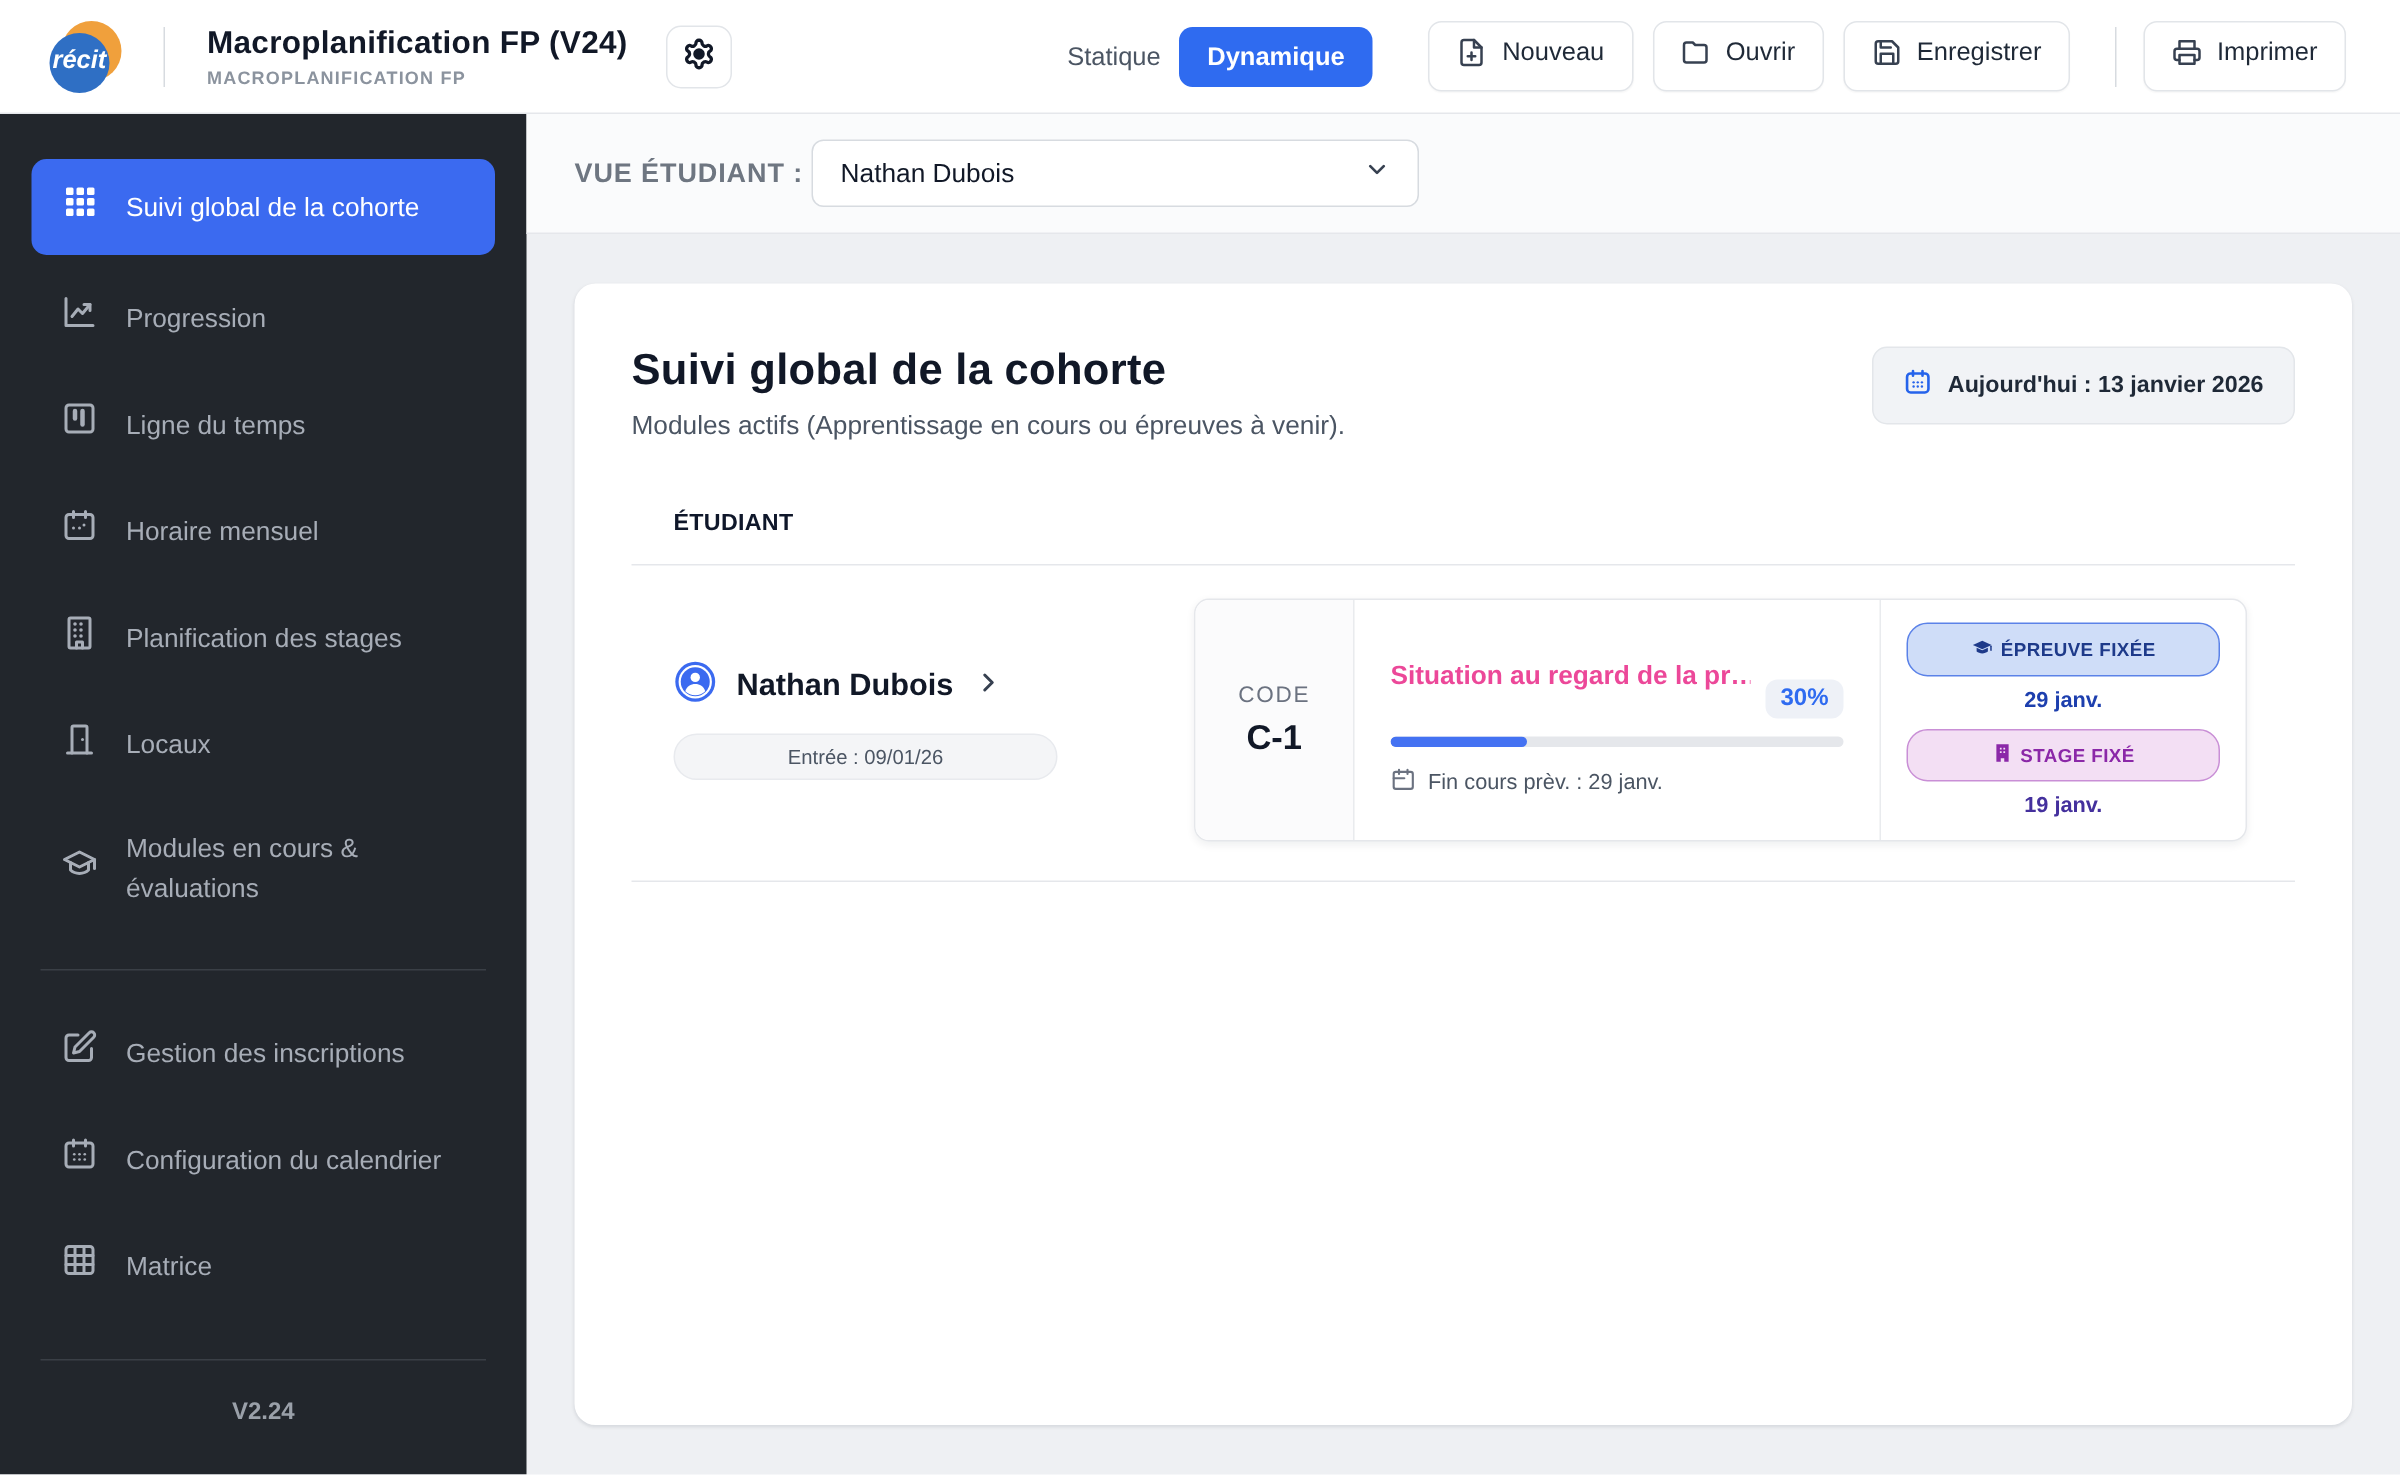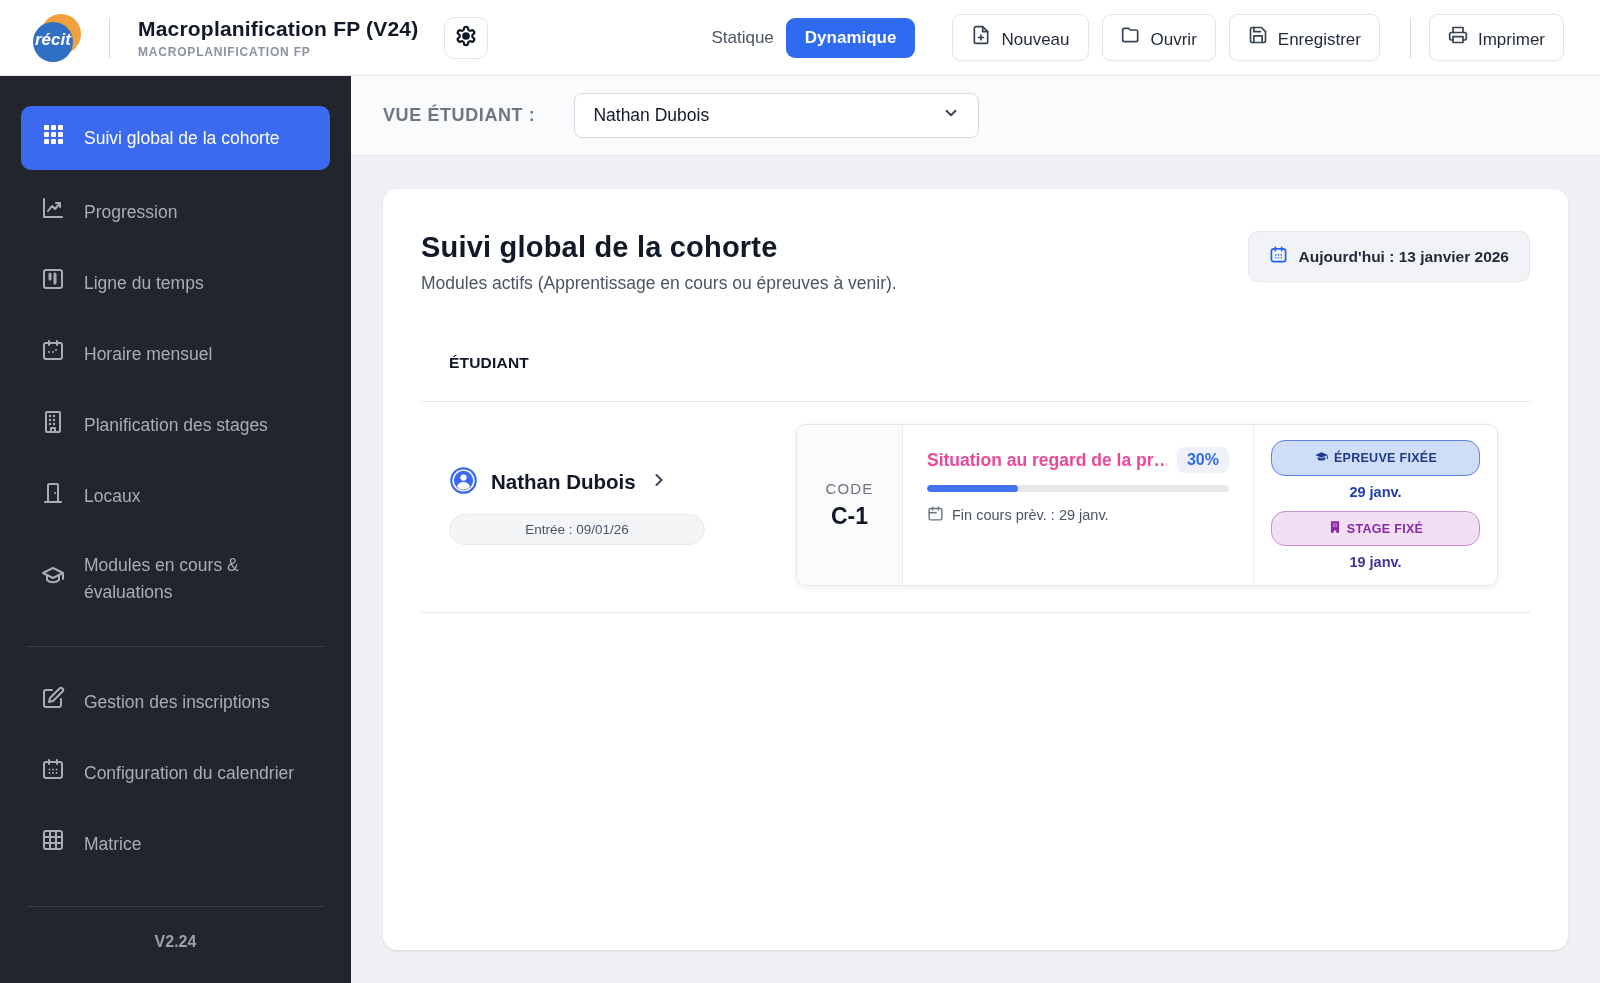--- a/index.html
+++ b/index.html
@@ -24,21 +24,21 @@
     background:#fff; display:flex; align-items:center; justify-content:center; cursor:pointer;
   }
   .hdr-spacer { flex:1; }
   .mode-toggle { display:flex; align-items:center; margin-right:24px; }
   .mode-static { font-size:17px; color:#4b5563; padding:9px 12px; cursor:pointer; }
   .mode-dynamic {
     background:#2f6bf0; color:#fff; font-size:17px; font-weight:bold;
     padding:10px 19px; border-radius:9px; cursor:pointer;
   }
   .hdr-btn {
-    display:flex; align-items:flex-end; gap:10px; background:#fff; border:1px solid #e2e5e9;
+    display:flex; align-items:flex-start; gap:10px; background:#fff; border:1px solid #e2e5e9;
     border-radius:9px; padding:10px 18px; font-size:17px; color:#1f2937; cursor:pointer; margin-left:13px;
     box-shadow:0 1px 1px rgba(0,0,0,.03);
   }
   .hdr-sep { width:1px; height:40px; background:#d7dbe0; margin:0 18px 0 30px; }
 
   
   .app-body { display:flex; height:907px; }
   .sidebar {
     width:351px; flex:0 0 351px; background:#22262c; display:flex; flex-direction:column;
     padding:30px 21px 18px;
@@ -54,21 +54,21 @@
   .sidebar-footer .line { height:1px; background:#3a3f46; margin:0 6px 26px; }
   .version { text-align:center; color:#9aa0a9; font-size:16px; font-weight:bold; padding-bottom:14px; }
 
   .content { flex:1; display:flex; flex-direction:column; min-width:0; }
 
   
   .student-bar {
     height:80px; background:#fafbfc; border-bottom:1px solid #e5e7eb;
     display:flex; align-items:center; padding:0 32px; flex:0 0 80px;
   }
-  .student-bar .lbl { font-size:18px; font-weight:bold; color:#6e7681; letter-spacing:.6px; margin-right:39px; }
+  .student-bar .lbl { font-size:18px; font-weight:bold; color:#6e7681; letter-spacing:.6px; margin-right:6px; }
   .student-select {
     width:405px; height:45px; background:#fff; border:1px solid #d7dbe0; border-radius:8px;
     display:flex; align-items:center; justify-content:space-between; padding:0 18px; cursor:pointer;
     font-size:17.5px; color:#111827;
   }
 
   
   .main-area { flex:1; padding:33px 32px; overflow:hidden; }
   .card {
     background:#fff; border-radius:14px; height:100%;
@@ -78,21 +78,21 @@
   .card-head { display:flex; align-items:flex-start; justify-content:space-between; }
   .card-head h2 { font-size:29px; font-weight:bold; color:#111827; letter-spacing:.2px; }
   .card-head .desc { font-size:17.5px; color:#4b5563; margin-top:9px; }
   .today-badge {
     display:flex; align-items:center; gap:11px; background:#f1f3f6; border:1px solid #e3e6ea;
     border-radius:10px; padding:13px 20px; font-size:15.5px; font-weight:bold; color:#1f2937;
   }
 
   
   .grid-head, .grid-row { display:grid; grid-template-columns:347px 1fr; }
-  .grid-head { margin-top:60px; padding:0 0 29px 28px; border-bottom:1px solid #e5e7eb;
+  .grid-head { margin-top:46px; padding:0 0 18px 28px; border-bottom:1px solid #e5e7eb;
     font-size:15.5px; font-weight:bold; color:#0f172a; letter-spacing:.2px; }
   .grid-row { padding:22px 0 26px 28px; border-bottom:1px solid #e5e7eb; align-items:center; }
 
   .student-cell .name-line { display:flex; align-items:center; gap:13px; }
   .student-cell .sname { font-size:20.5px; font-weight:bold; color:#111827; }
   .entry-pill {
     margin-top:15px; width:256px; text-align:center; background:#f4f5f7; border:1px solid #e8eaee;
     border-radius:999px; padding:7px 0; font-size:13.5px; color:#4b5563;
   }
 
@@ -102,21 +102,21 @@
   }
   .mod-code {
     width:106px; flex:0 0 106px; background:#fbfbfc; border-right:1px solid #e9ebee;
     display:flex; flex-direction:column; align-items:center; justify-content:center; gap:6px;
   }
   .mod-code .lab { font-size:15px; color:#6b7280; letter-spacing:1.2px; }
   .mod-code .code { font-size:23px; font-weight:bold; color:#111827; }
   .mod-main { flex:1; padding:22px 24px 20px; min-width:0; }
   .mod-title-line { display:flex; align-items:center; gap:10px; }
   .mod-title { font-size:17.5px; font-weight:bold; color:#ec4899; white-space:nowrap; overflow:hidden; }
-  .pct-pill { background:#eef1f7; border-radius:8px; padding:4px 10px; font-size:16px; font-weight:bold; color:#2f6bf0; flex:0 0 auto; }
+  .pct-pill { background:#eef1f7; border-radius:8px; padding:4px 10px; font-size:16px; font-weight:bold; color:#2f6bf0; flex:0 0 auto;margin-top:31px; }
   .progress-track { height:7px; background:#e5e7eb; border-radius:99px; margin:12px 0 13px; overflow:hidden; }
   .progress-fill { height:100%; background:#4472f2; border-radius:99px; }
   .fin-line { display:flex; align-items:center; gap:8px; font-size:14.5px; color:#4b5563; }
   .mod-events {
     width:244px; flex:0 0 244px; border-left:1px solid #e9ebee; padding:15px 17px;
     display:flex; flex-direction:column; align-items:center; justify-content:center;
   }
   .ev-badge {
     width:100%; display:flex; align-items:center; justify-content:center; gap:5px;
     border-radius:14px; padding:8px 4px; font-size:12.5px; font-weight:bold; letter-spacing:.3px;

